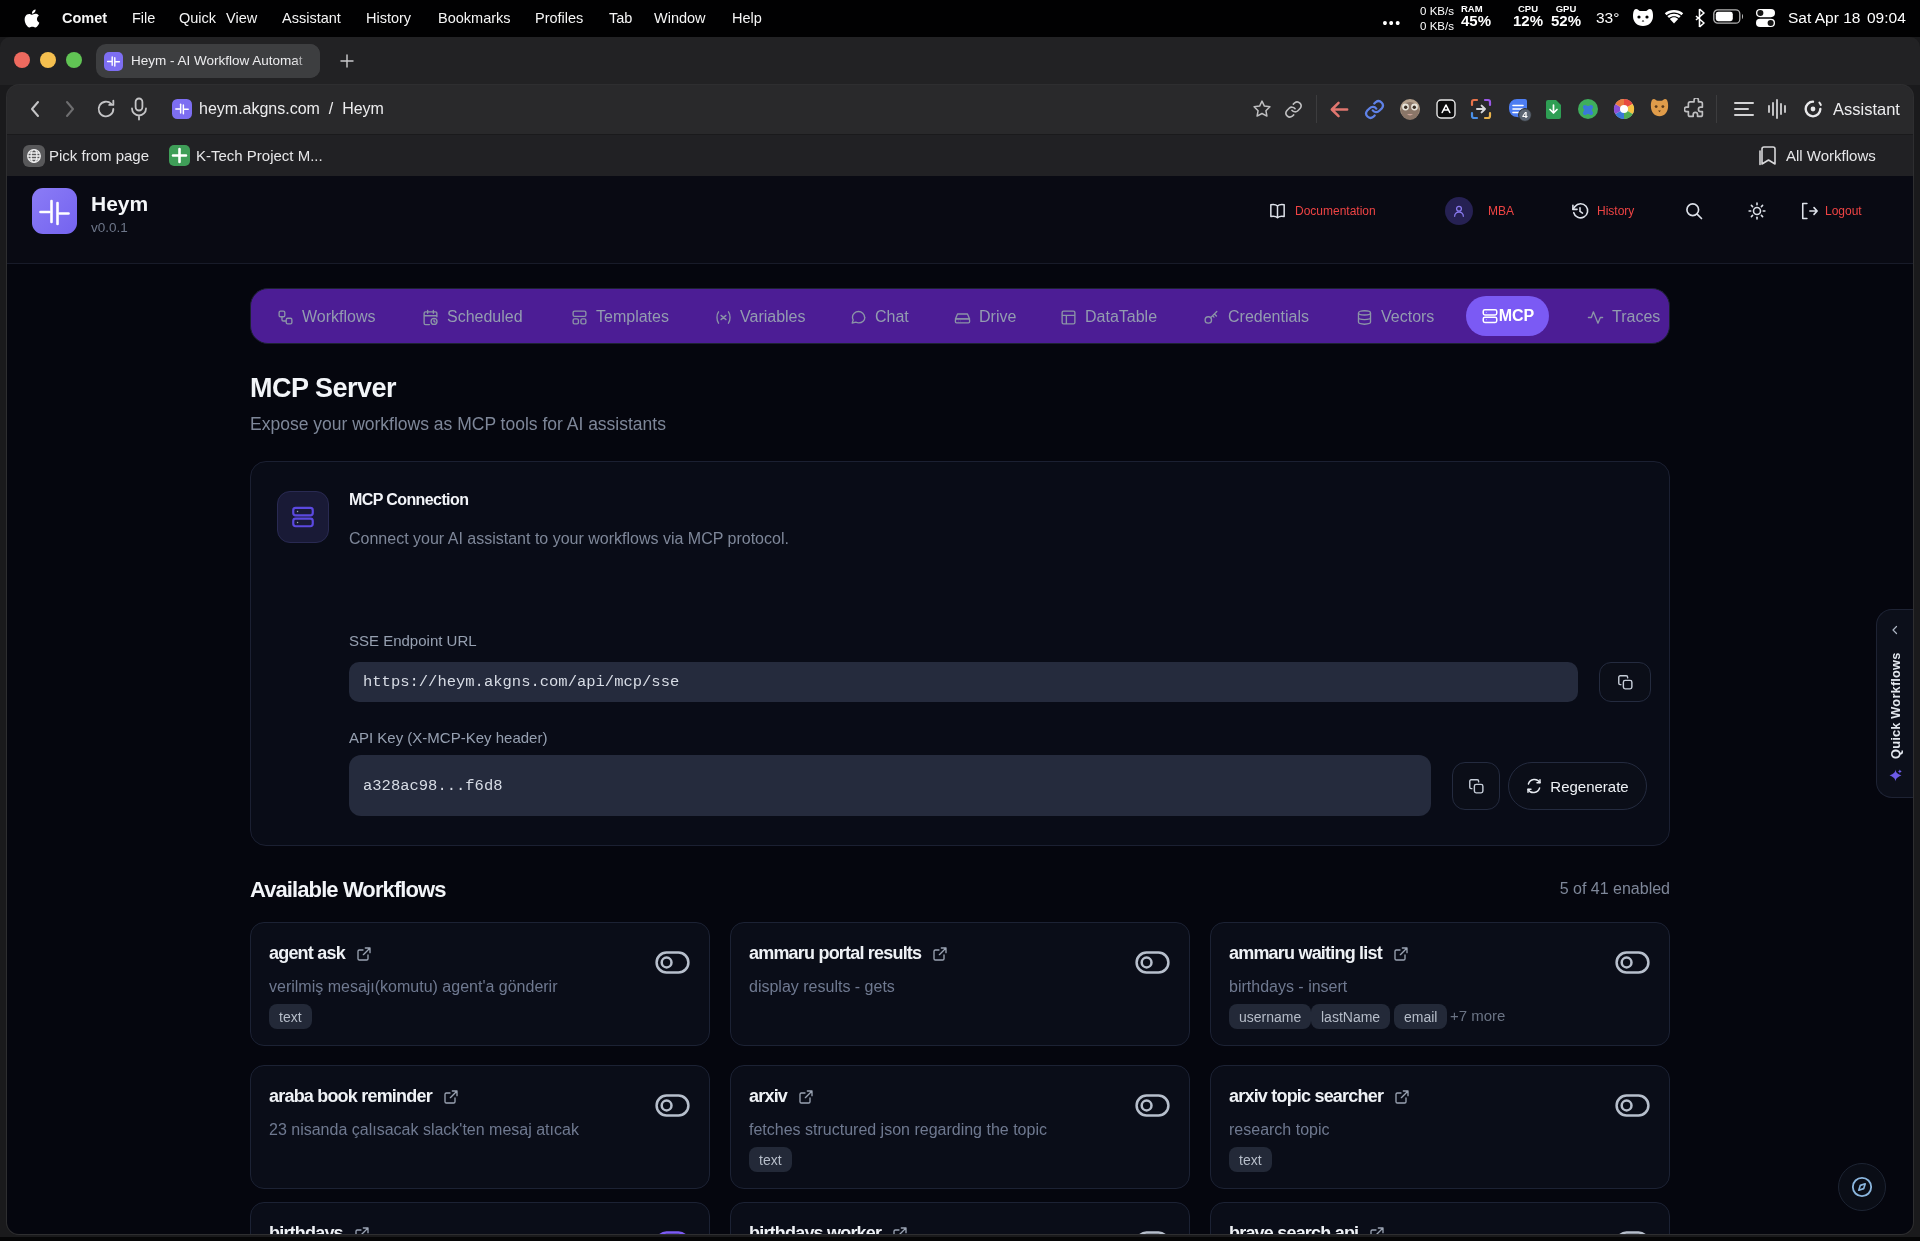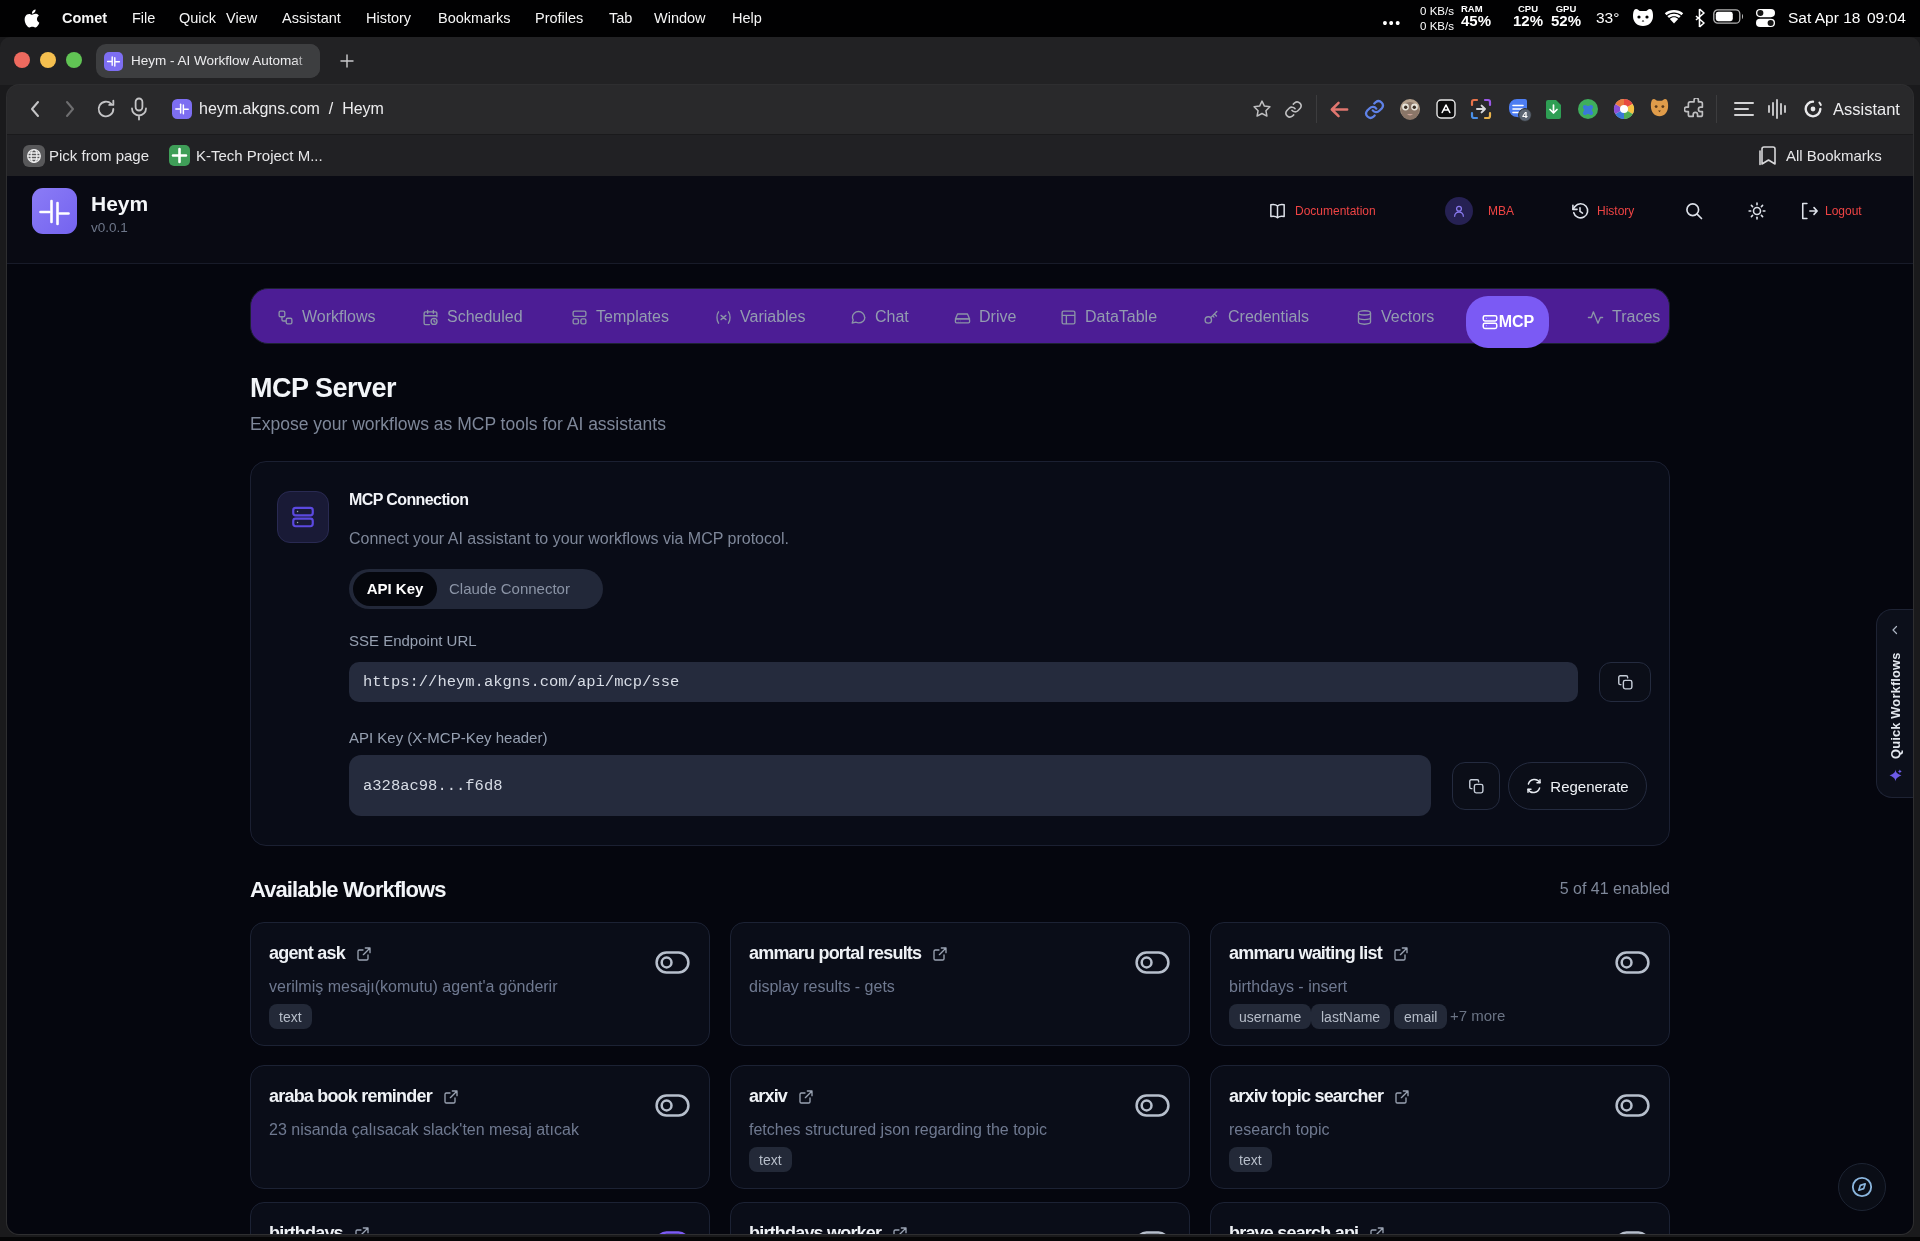--- a/index.html
+++ b/index.html
@@ -20,21 +20,21 @@
   #urlrow { left:0; top:0; width:1906px; height:48px; }
   #bookrow { left:0; top:49px; width:1906px; height:42px; background:#212124; border-top:1px solid #1a1a1c; }
   
   #page { left:0; top:91px; width:1906px; height:1058px; background:#05060e; overflow:hidden; }
   #pheader { left:0; top:0; width:1906px; height:88px; background:#090a13; border-bottom:1px solid #181b29; }
   .hi { color:#ef4444; font-size:12px; }
   
   #nav { left:243px; top:112px; width:1420px; height:56px; background:#4c1d95; border:1px solid #1d2232; border-radius:18px; }
   .navitem { position:absolute; top:0; height:56px; display:flex; align-items:center; gap:8px; color:#939cb0; font-size:16px; }
   .navitem > svg { width:17px; height:17px; }
-  #mcppill { position:absolute; left:1215px; top:7px; width:83px; height:52px; background:#7b5af4; border-radius:22px; display:flex; align-items:center; justify-content:center; gap:0; color:#fff; font-size:16px; font-weight:700; }
+  #mcppill { position:absolute; left:1215px; top:7px; width:83px; height:40px; background:#7b5af4; border-radius:22px; display:flex; align-items:center; justify-content:center; gap:0; color:#fff; font-size:16px; font-weight:700; }
   
   .h1 { color:#f2f4f8; font-weight:700; }
   .sub { color:#7e8799; }
   
   #mcpcard { left:243px; top:285px; width:1420px; height:385px; background:#090c17; border:1px solid #1b2032; border-radius:16px; }
   .label { color:#96a0b1; font-size:15px; }
   .input { position:absolute; background:#252b3d; border-radius:10px; color:#d7dce5; font-family:"Liberation Mono", monospace; font-size:15.5px; display:flex; align-items:center; padding-left:14px; }
   .btn { position:absolute; background:#0b0e18; border:1px solid #242b3f; display:flex; align-items:center; justify-content:center; }
   
   .wcard { position:absolute; width:460px; height:124px; background:#0a0d18; border:1px solid #1c2234; border-radius:14px; }
@@ -259,21 +259,21 @@
       <span class="abs" style="left:42px;top:0;height:42px;line-height:42px;font-size:15px;color:#e6e6e8">Pick from page</span>
       <div class="abs" style="left:162px;top:10px;width:21px;height:21px;background:#3f9e58;border-radius:5px"></div>
       <path></path><svg class="abs" style="left:162px;top:10px" width="21" height="21" viewBox="0 0 21 21">
           <path d="M10.5 4 v13 M4 10.5 h13" stroke="#fff" stroke-width="2.6" stroke-linecap="round"></path>
         </svg>
       <span class="abs" style="left:189px;top:0;height:42px;line-height:42px;font-size:15px;color:#e6e6e8">K-Tech Project M...</span>
       <svg class="abs" style="left:1751px;top:11px" width="19" height="20" viewBox="0 0 19 20">
           <path d="M4 3 a2 2 0 0 1 2-2 h9 a2 2 0 0 1 2 2 v15 l-6.5-4 L4 18 Z" stroke="#d8d8da" stroke-width="1.6" fill="none" stroke-linejoin="round"></path>
           <path d="M2 5 v13.5" stroke="#d8d8da" stroke-width="1.6" stroke-linecap="round"></path>
         </svg>
-      <span class="abs" style="left:1779px;top:0;height:42px;line-height:42px;font-size:15px;color:#e6e6e8">All Bookmarks</span>
+      <span class="abs" style="left:1779px;top:0;height:42px;line-height:42px;font-size:15px;color:#e6e6e8">All Workflows</span>
     </div>
     <div id="page" class="abs">
       <div id="pheader" class="abs">
         <svg class="abs" style="left:25px;top:12px" width="45" height="46" viewBox="0 0 45 46">
             <defs>
               <linearGradient id="lg" x1="0" y1="0" x2="1" y2="1">
                 <stop offset="0" stop-color="#8b7cf6"></stop>
                 <stop offset="1" stop-color="#7463ef"></stop>
               </linearGradient>
             </defs>
@@ -415,24 +415,20 @@
       <div id="mcpcard" class="abs">
         <div class="abs" style="left:26px;top:29px;width:52px;height:52px;background:#191a36;border:1px solid #292a52;border-radius:13px"></div>
         <svg class="abs" style="left:39px;top:42px" width="26" height="26" viewBox="0 0 24 24">
             <rect x="3" y="3.5" width="18" height="7" rx="2.2" stroke="#5b49e0" stroke-width="2" fill="none"></rect>
             <rect x="3" y="13.5" width="18" height="7" rx="2.2" stroke="#5b49e0" stroke-width="2" fill="none"></rect>
             <circle cx="7" cy="7" r="0.7" fill="#9aa"></circle>
             <circle cx="7" cy="17" r="0.7" fill="#9aa"></circle>
           </svg>
         <div class="abs" style="left:98px;top:29px;font-size:16px;letter-spacing:-0.6px;font-weight:700;color:#f2f4f8">MCP Connection</div>
         <div class="abs" style="left:98px;top:68px;font-size:16px;color:#7e8799">Connect your AI assistant to your workflows via MCP protocol.</div>
-        <div class="abs" style="left:98px;top:107px;width:254px;height:40px;background:#222839;border-radius:20px">
-          <div class="abs" style="left:4px;top:3px;width:84px;height:34px;background:#05070d;border-radius:17px;text-align:center;line-height:34px;font-size:15px;color:#fff;font-weight:700">API Key</div>
-          <div class="abs" style="left:100px;top:0;height:40px;line-height:40px;font-size:15px;color:#8b94a6">Claude Connector</div>
-        </div>
         <div class="abs label" style="left:98px;top:170px">SSE Endpoint URL</div>
         <div class="input" style="left:98px;top:200px;width:1229px;height:40px">https://heym.akgns.com/api/mcp/sse</div>
         <div class="btn" style="left:1348px;top:200px;width:52px;height:40px;border-radius:12px">
           <svg width="17" height="17" viewBox="0 0 24 24">
               <rect x="9" y="9" width="12" height="12" rx="2.5" stroke="#c6cdd8" stroke-width="2" fill="none"></rect>
               <path d="M5.5 15 H4.5 a2 2 0 0 1-2-2 V4.5 a2 2 0 0 1 2-2 H13 a2 2 0 0 1 2 2 V5.5" stroke="#c6cdd8" stroke-width="2" fill="none" stroke-linecap="round"></path>
             </svg>
         </div>
         <div class="abs label" style="left:98px;top:267px">API Key (X-MCP-Key header)</div>
         <div class="input" style="left:98px;top:293px;width:1082px;height:61px;border-radius:12px">a328ac98...f6d8</div>

